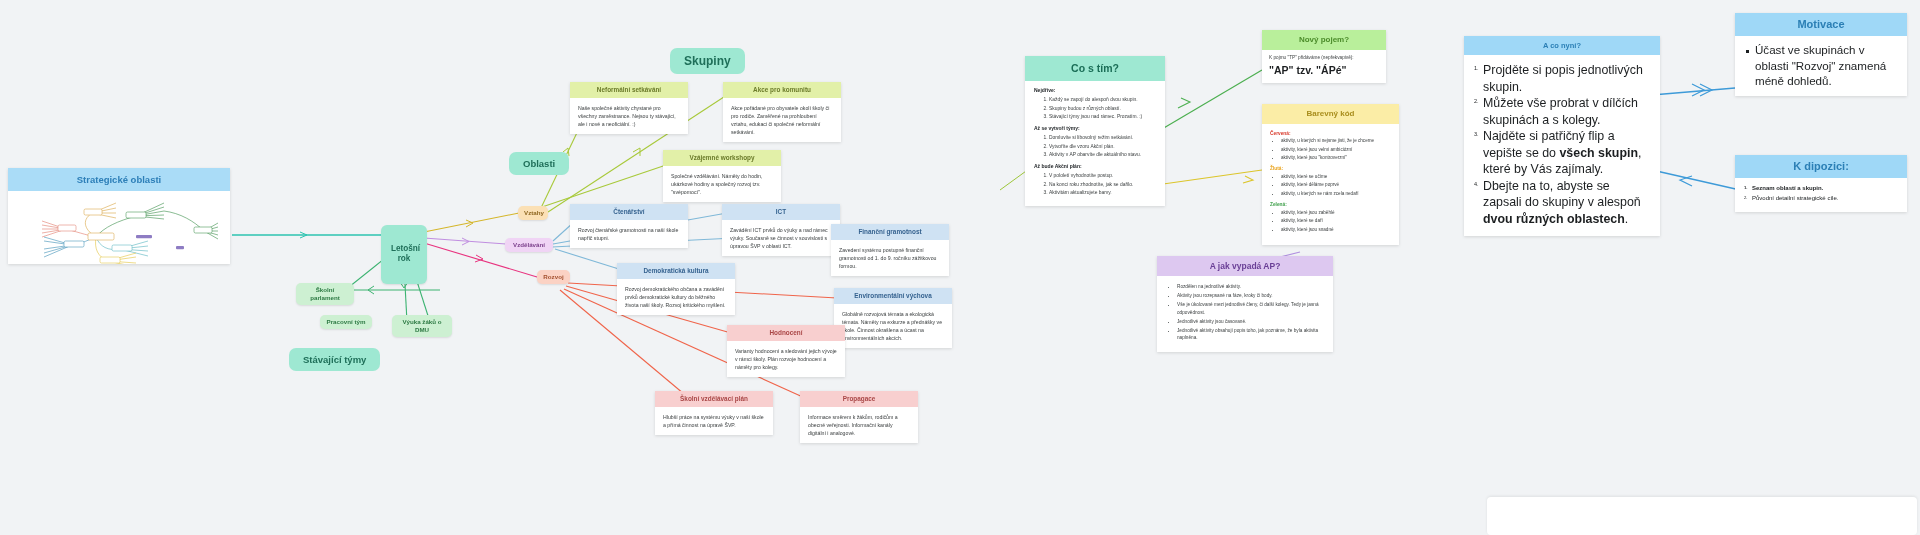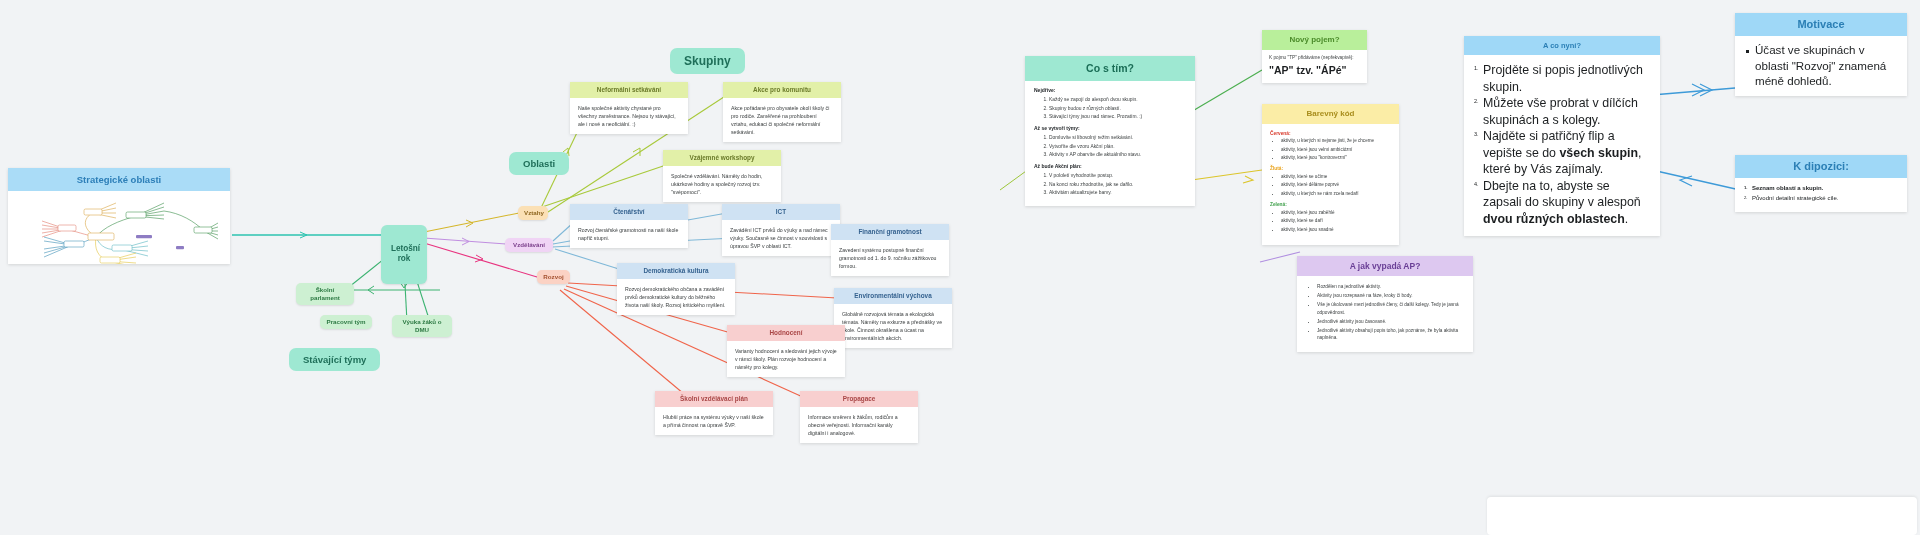--- a/index.html
+++ b/index.html
@@ -74,45 +74,45 @@
   .chip-oblasti{background:#9ee8d2;color:#1f6f59;font-size:9.5px;}
   .chip-tymy{background:#9ee8d2;color:#1f6f59;font-size:9.5px;}
 
   
   #strategicke{left:8px;top:168px;width:222px;height:96px;}
   #strategicke .hd{background:#aadcf7;color:#2d7fb8;font-size:9.5px;padding:6px;}
   .thumb{position:relative;height:82px;background:#fff;}
   .thumb svg{position:absolute;left:0;top:0;}
 
   
-  #cards-costim{left:1025px;top:56px;width:170px;}
+  #cards-costim{left:1025px;top:56px;width:140px;}
   #cards-costim .hd{background:#9ee8d2;color:#1b6e57;font-size:10.5px;padding:6px;}
   #cards-costim .bd{font-size:4.9px;line-height:1.5;color:#3d4142;padding:6px 9px 8px;}
   .sec-t{font-weight:bold;color:#23272a;font-size:5.0px;margin:4px 0 2px;}
   .sec-t.first{margin-top:0;}
   ol.mini{margin:0 0 0 9px;padding:0 0 0 6px;}
   ol.mini li{margin:0 0 1.2px 0;}
   ul.mini{margin:0 0 0 4px;padding:0 0 0 7px;}
   ul.mini li{margin:0 0 1.5px 0;}
 
-  #cards-novy{left:1262px;top:30px;width:105px;}
+  #cards-novy{left:1262px;top:30px;width:124px;}
   #cards-novy .hd{background:#b9ef9b;color:#4c8c2b;font-size:8px;padding:5px;}
   #cards-novy .bd{padding:5px 7px 7px;}
   .novy-sub{font-size:4.7px;color:#3d4142;margin-bottom:4px;}
   .novy-big{font-size:10.5px;font-weight:bold;color:#1c1f21;}
 
   #cards-barva{left:1262px;top:104px;width:137px;}
   #cards-barva .hd{background:#fbeda6;color:#a98e1e;font-size:8px;padding:5px;}
   #cards-barva .bd{font-size:4.6px;line-height:1.55;color:#3d4142;padding:6px 8px 8px;}
   .lbl-red{color:#d8392b;font-weight:bold;font-size:4.8px;}
   .lbl-yellow{color:#e9a21c;font-weight:bold;font-size:4.8px;}
   .lbl-green{color:#3fa04b;font-weight:bold;font-size:4.8px;}
   .grp{margin-bottom:4px;}
 
-  #cards-ap{left:1297px;top:256px;width:176px;}
+  #cards-ap{left:1157px;top:256px;width:176px;}
   #cards-ap .hd{background:#ddc8f0;color:#6a3f96;font-size:8.5px;padding:5px;}
   #cards-ap .bd{font-size:4.7px;line-height:1.6;color:#3d4142;padding:7px 9px 9px;}
 
   #cards-conyni{left:1464px;top:36px;width:196px;}
   #cards-conyni .hd{background:#9fd8f7;color:#2b7fb5;font-size:7.5px;padding:5px;}
   #cards-conyni .bd{padding:7px 10px 9px;}
   ol.big{margin:0;padding:0;list-style:none;counter-reset:n;}
   ol.big li{
     counter-increment:n;
     font-size:12.4px;line-height:1.33;color:#1c1f21;

